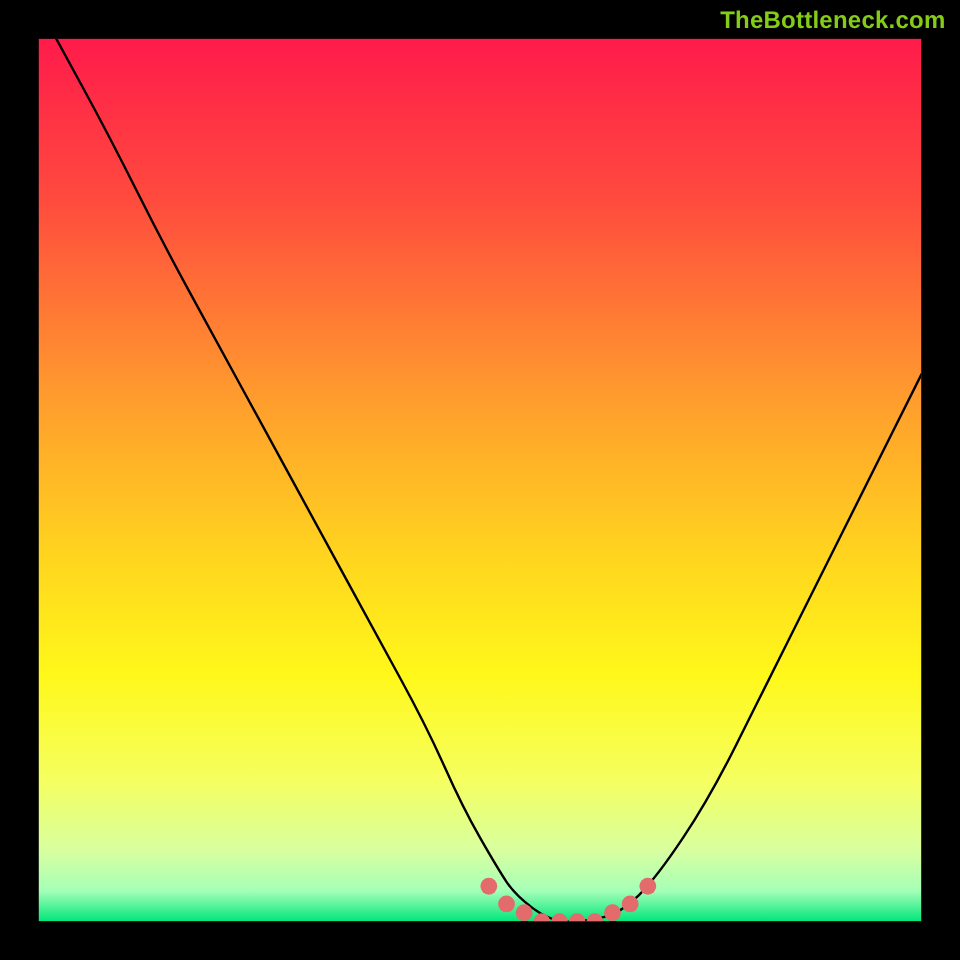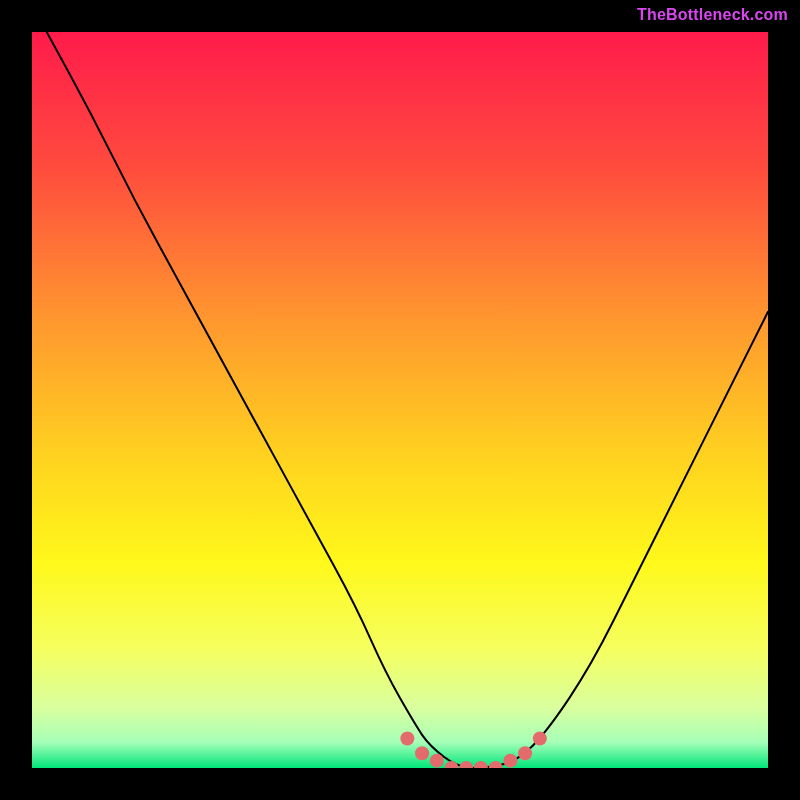--- a/index.html
+++ b/index.html
@@ -38,23 +38,23 @@
     left: 0;
     top: 0;
     width: 736px;
     height: 736px;
   }
   .watermark {
     position: absolute;
     top: 6px;
     right: 12px;
     font-family: Arial, Helvetica, sans-serif;
-    font-size: 16px;
+    font-size: 20px;
     font-weight: bold;
-    color: #d946ef;
+    color: #84cc16;
     letter-spacing: 0.2px;
   }
 </style>
 </head>
 <body>
 
 <div class="frame">
 
   <div class="plot">
     <svg class="gradient" viewBox="0 0 736 736" preserveAspectRatio="none">

